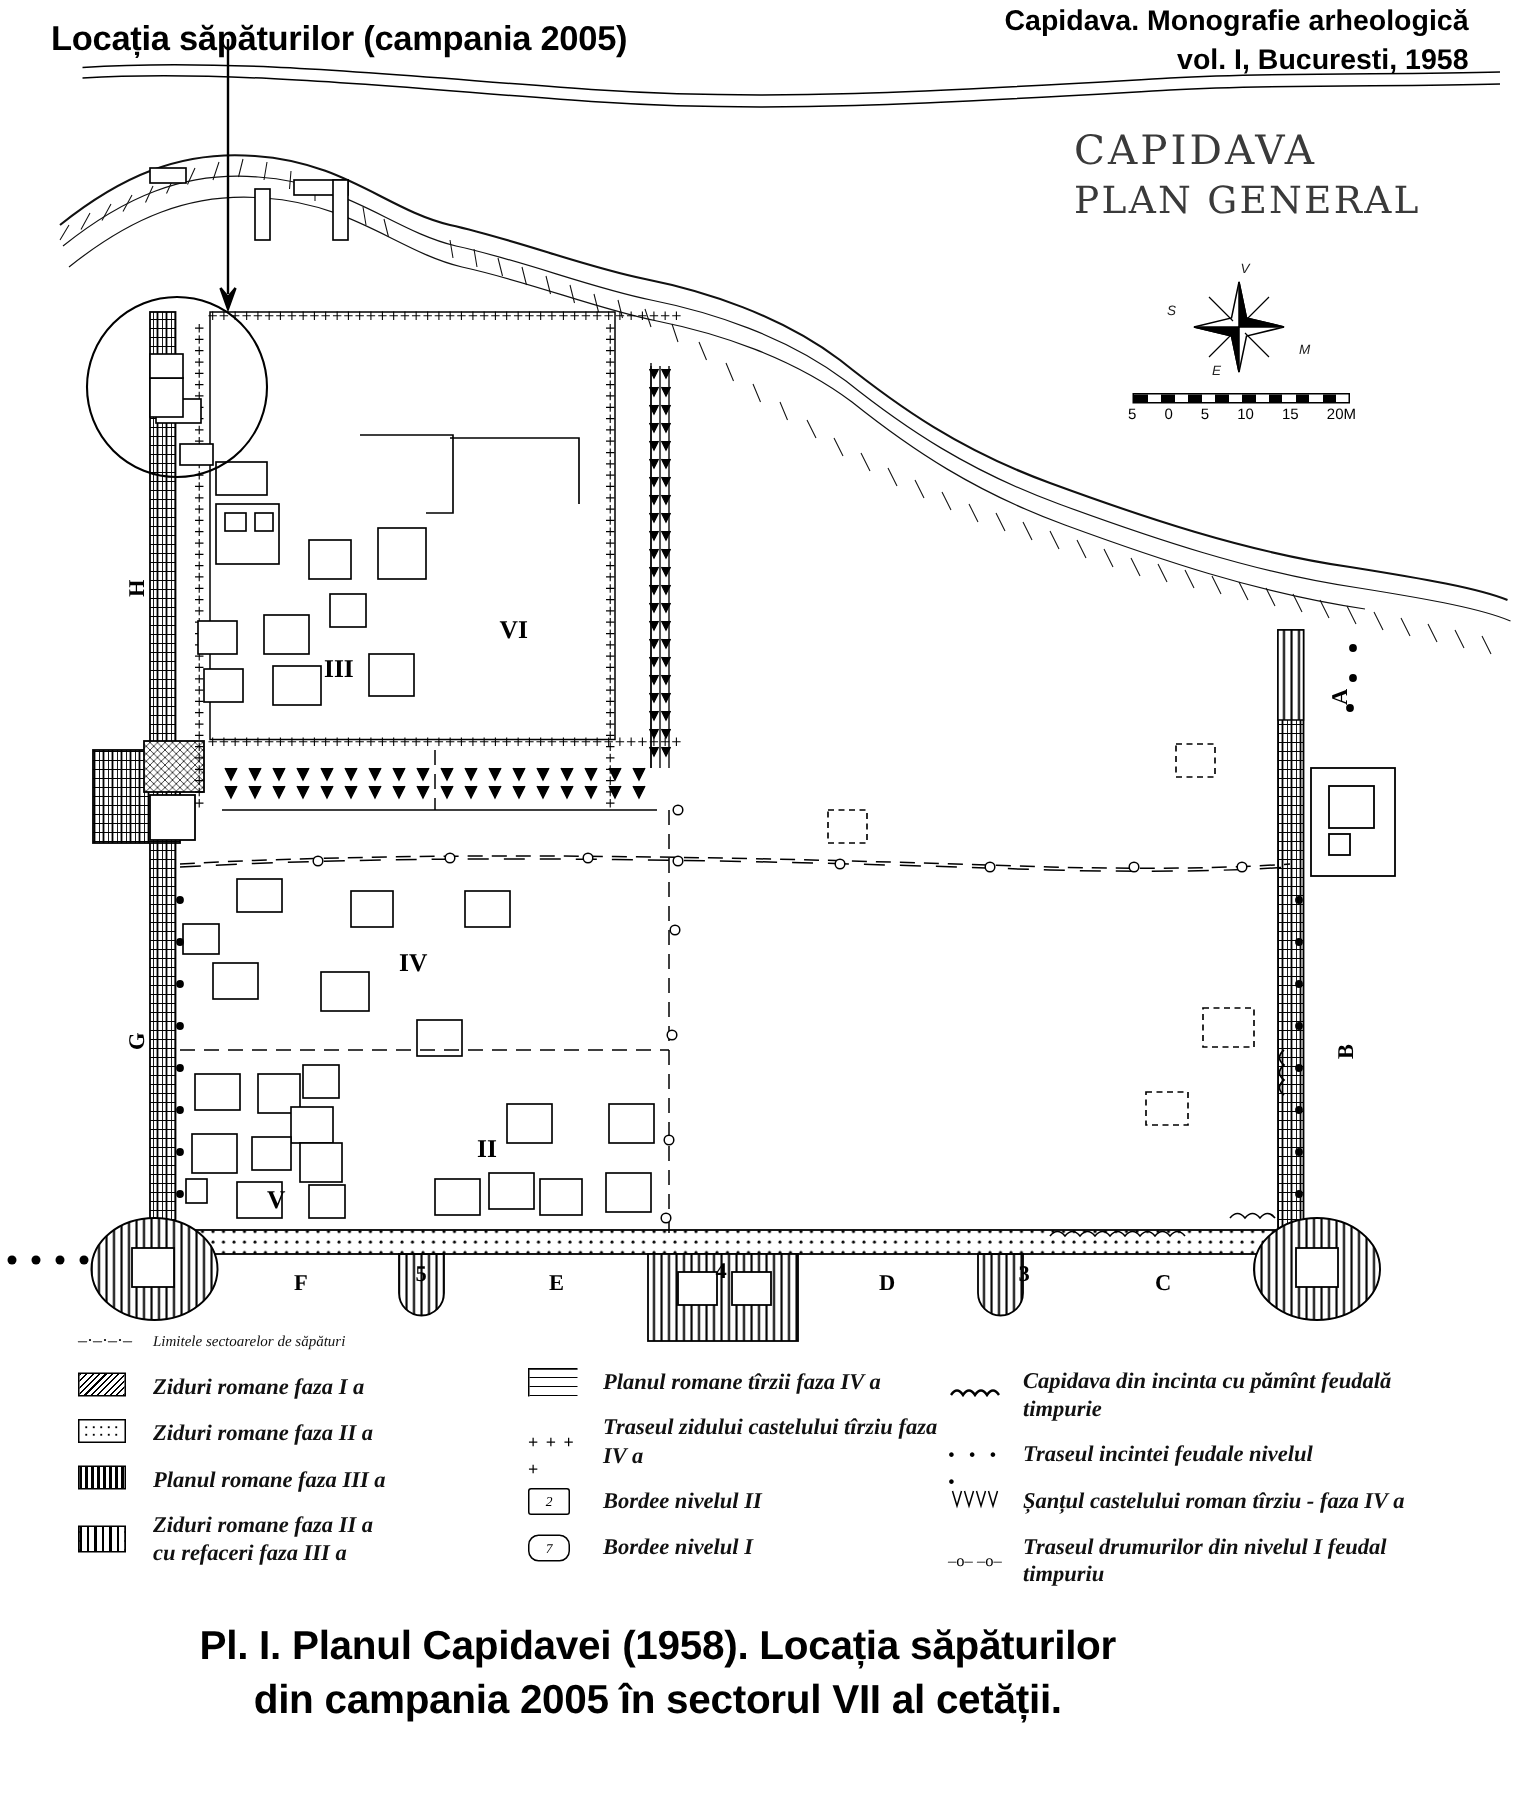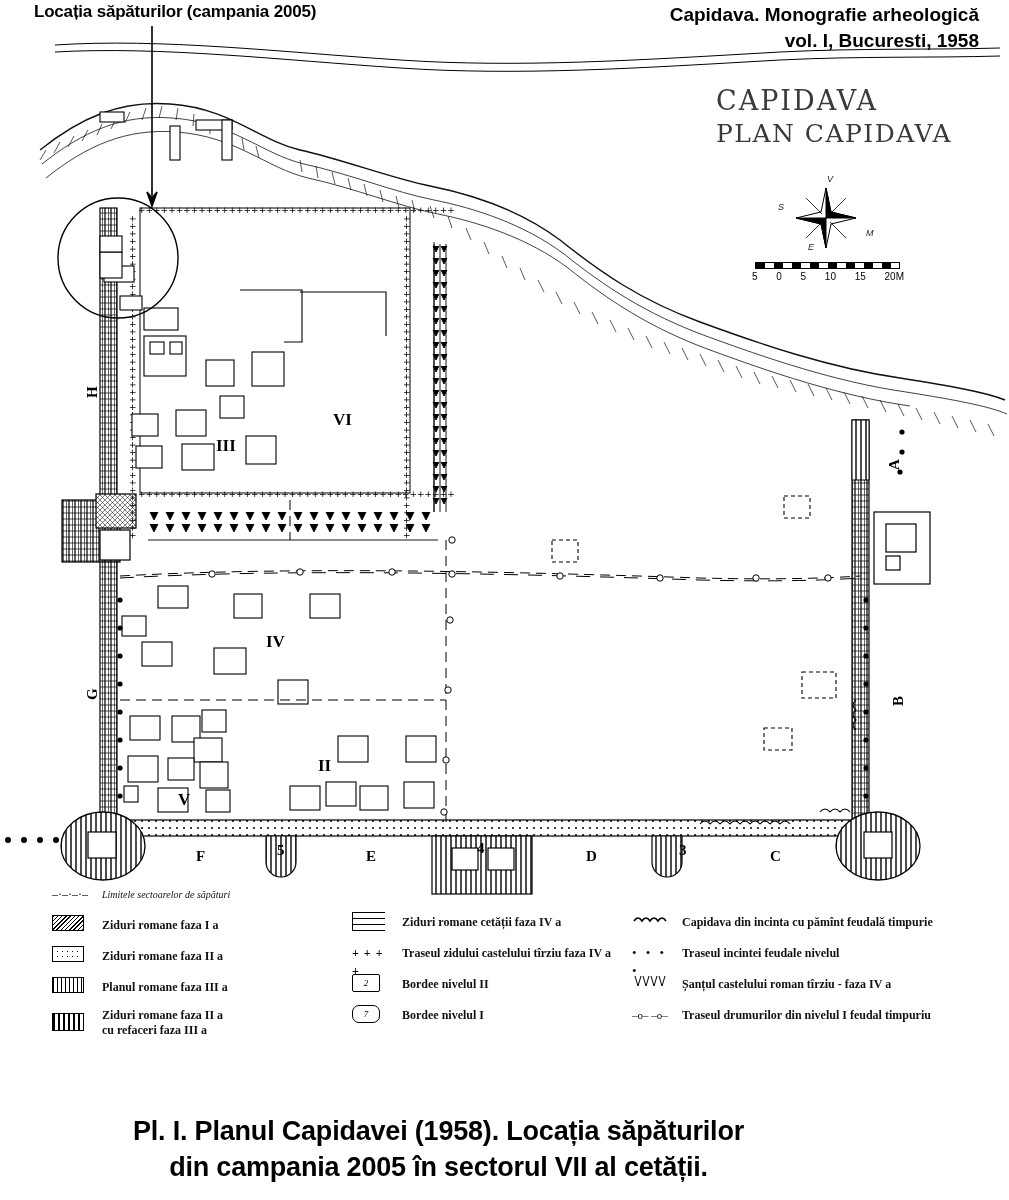--- a/index.html
+++ b/index.html
@@ -17,22 +17,22 @@
   }
   .page {
     position: relative;
     width: 1009px;
     height: 1200px;
   }
   
   .annot-label {
     position: absolute;
     left: 34px;
-    top: 2px;
-    font-size: 17px;
+    top: 12px;
+    font-size: 23px;
     font-weight: bold;
     letter-spacing: -0.2px;
     white-space: nowrap;
   }
   .book-title {
     position: absolute;
     right: 30px;
     top: 2px;
     text-align: right;
     font-size: 19px;
@@ -148,21 +148,22 @@
     min-height: 20px;
   }
   .legend-sym {
     width: 40px;
     height: 20px;
     margin-right: 10px;
     flex: 0 0 40px;
     position: relative;
   }
   .legend-txt {
-    font-size: 12px;
+    font-size: 15px;
+    font-style: italic;
     font-weight: bold;
     line-height: 1.25;
     color: #111;
   }
   .legend-head {
     font-size: 10px;
     font-style: italic;
     color: #111;
     font-weight: normal;
   }
@@ -239,21 +240,21 @@
   .sym-limit {
     font-size: 12px;
     letter-spacing: 0;
     white-space: nowrap;
   }
 
   
   .caption {
     position: absolute;
     left: 0;
-    top: 1114px;
+    top: 1080px;
     width: 877px;
     text-align: center;
     font-size: 27px;
     font-weight: bold;
     line-height: 1.32;
     letter-spacing: -0.2px;
   }
 </style>
 </head>
 <body>
@@ -528,21 +529,21 @@
         <path d="M0 30 L-5 6 L0 0 Z" fill="#000"></path>
         <path d="M-30 0 L-5 6 L0 0 Z" fill="#000"></path>
         <path d="M30 0 L5 -6 L0 0 Z" fill="#000"></path>
         <path d="M-20 -20 L-4 -4 M20 -20 L4 -4 M-20 20 L-4 4 M20 20 L4 4" stroke-width="0.8"></path>
       </g>
 
     </svg>
 
     <div class="plan-title">
       <div>CAPIDAVA</div>
-      <div class="l2">PLAN CAPIDAVA</div>
+      <div class="l2">PLAN GENERAL</div>
     </div>
 
     <div class="compass">
       <div class="cd" style="left:45px; top:-6px;">V</div>
       <div class="cd" style="left:-4px; top:22px;">S</div>
       <div class="cd" style="left:84px; top:48px;">M</div>
       <div class="cd" style="left:26px; top:62px;">E</div>
     </div>
 
     <div class="scalebar">
@@ -615,21 +616,21 @@
         <div class="legend-txt" style="white-space:pre-line;">Ziduri romane faza II a
 cu refaceri faza III a</div>
       </div>
     </div>
 
     <div class="legend-col c2" style="padding-top:28px;">
       <div class="legend-row">
         <div class="legend-sym">
             <div class="sym-late"></div>
           </div>
-        <div class="legend-txt">Ziduri romane cetății faza IV a</div>
+        <div class="legend-txt">Planul romane tîrzii faza IV a</div>
       </div>
 
       <div class="legend-row">
         <div class="legend-sym">
           <span class="sym-plus">+ + + +</span>
         </div>
         <div class="legend-txt">Traseul zidului castelului tîrziu faza IV a</div>
       </div>
 
       <div class="legend-row">

